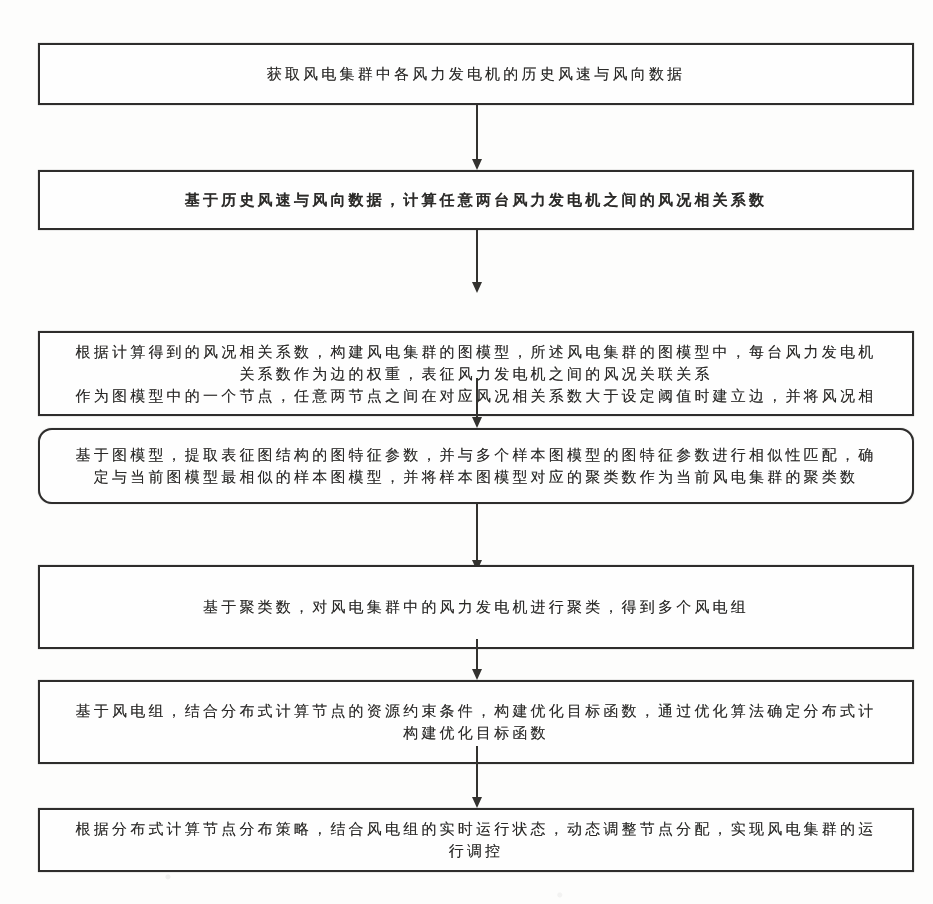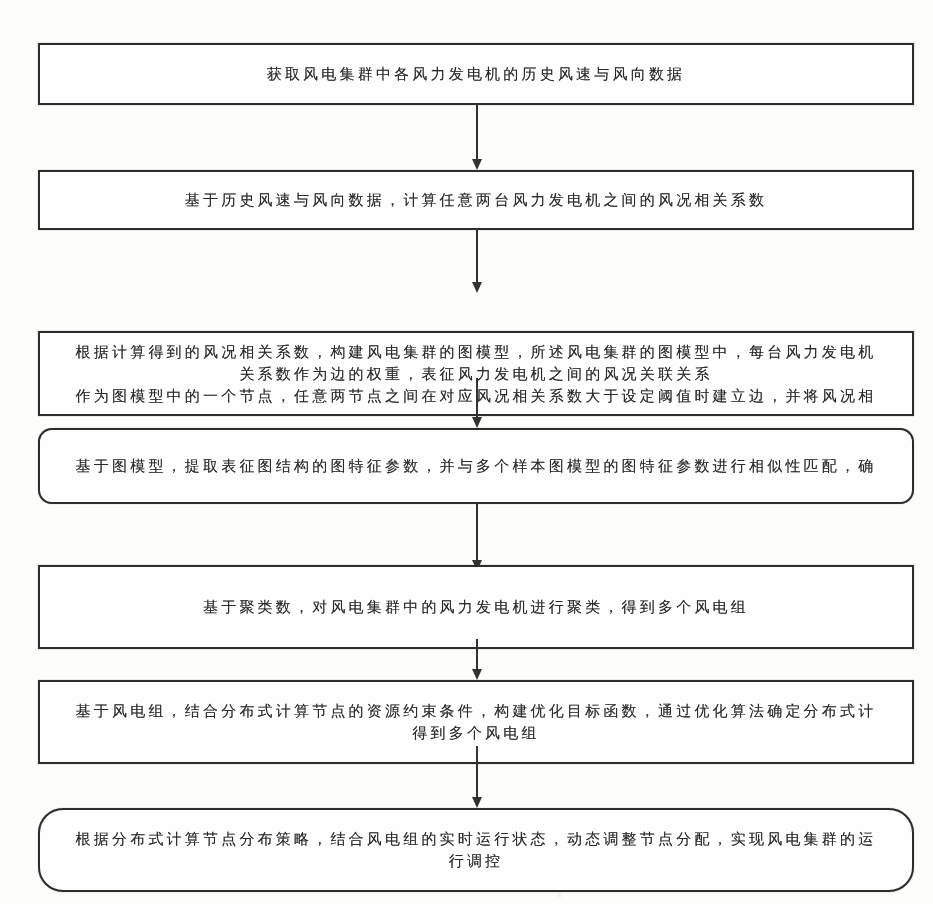--- a/index.html
+++ b/index.html
@@ -80,21 +80,21 @@
 
   <div class="flow-box" style="top:43px; height:62px;">
     <span class="line">获取风电集群中各风力发电机的历史风速与风向数据</span>
   </div>
 
   <div class="flow-arrow" style="top:105px; height:65px;">
     <span class="shaft"></span>
     <span class="head"></span>
   </div>
 
-  <div class="flow-box" style="top:170px; height:60px;">
+  <div class="flow-box" style="top:170px; height:60px;font-weight:bold;">
     <span class="line">基于历史风速与风向数据，计算任意两台风力发电机之间的风况相关系数</span>
   </div>
 
   <div class="flow-arrow" style="top:230px; height:63px;">
     <span class="shaft"></span>
     <span class="head"></span>
   </div>
 
   <div class="flow-box" style="top:293px; height:85px;margin-top:38px;">
     <span class="line">根据计算得到的风况相关系数，构建风电集群的图模型，所述风电集群的图模型中，每台风力发电机</span>
@@ -102,44 +102,45 @@
     <span class="line">作为图模型中的一个节点，任意两节点之间在对应风况相关系数大于设定阈值时建立边，并将风况相</span>
   </div>
 
   <div class="flow-arrow" style="top:378px; height:50px;">
     <span class="shaft"></span>
     <span class="head"></span>
   </div>
 
   <div class="flow-box" style="top:428px; height:76px;border-radius:14px;">
     <span class="line">基于图模型，提取表征图结构的图特征参数，并与多个样本图模型的图特征参数进行相似性匹配，确</span>
+    <span class="line">定与当前图模型最相似的样本图模型，并将样本图模型对应的聚类数作为当前风电集群的聚类数</span>
   </div>
 
   <div class="flow-arrow" style="top:504px; height:67px;">
     <span class="shaft"></span>
     <span class="head"></span>
   </div>
 
   <div class="flow-box" style="top:565px; height:84px;">
     <span class="line">基于聚类数，对风电集群中的风力发电机进行聚类，得到多个风电组</span>
   </div>
 
   <div class="flow-arrow" style="top:639px; height:41px;">
     <span class="shaft"></span>
     <span class="head"></span>
   </div>
 
   <div class="flow-box" style="top:680px; height:84px;">
     <span class="line">基于风电组，结合分布式计算节点的资源约束条件，构建优化目标函数，通过优化算法确定分布式计</span>
-    <span class="line">得到多个风电组</span>
+    <span class="line">构建优化目标函数</span>
   </div>
 
   <div class="flow-arrow" style="top:746px; height:62px;">
     <span class="shaft"></span>
     <span class="head"></span>
   </div>
 
-  <div class="flow-box" style="top:808px; height:84px;border-radius:25px;">
+  <div class="flow-box" style="top:808px; height:64px;">
     <span class="line">根据分布式计算节点分布策略，结合风电组的实时运行状态，动态调整节点分配，实现风电集群的运</span>
     <span class="line">行调控</span>
   </div>
 
 </div>
 
 </body></html>

